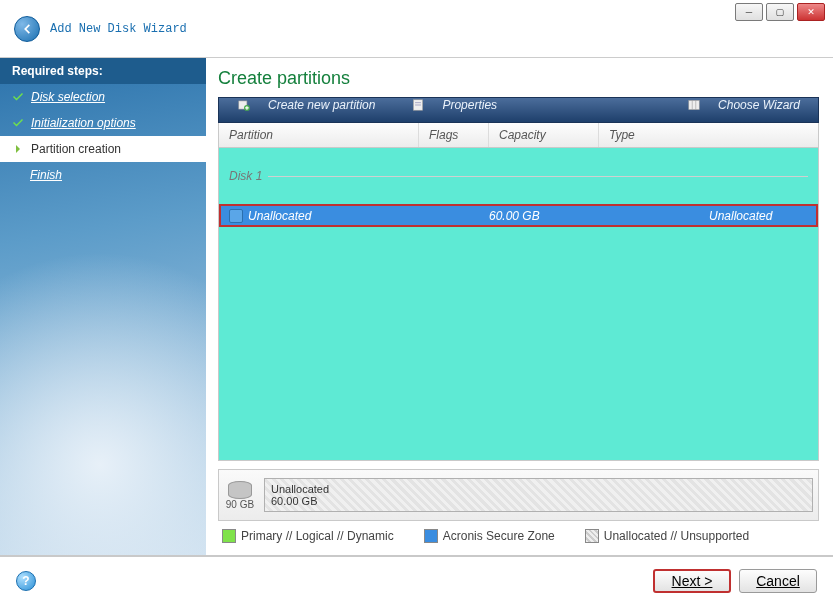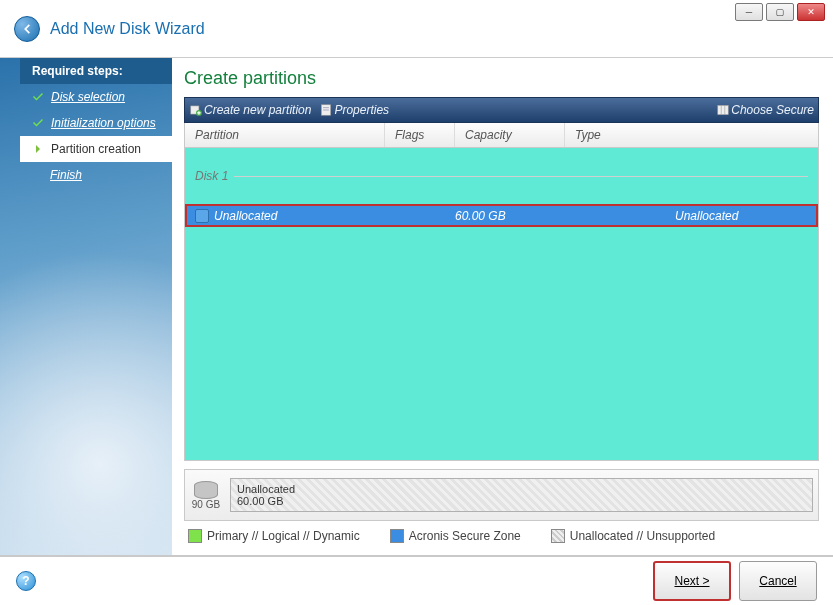--- a/index.html
+++ b/index.html
@@ -7,39 +7,39 @@
 
   
   .win-controls { position: absolute; top: 3px; right: 8px; display: flex; gap: 3px; z-index: 10; }
   .win-btn { width: 28px; height: 18px; border: 1px solid #7a7a7a; border-radius: 2px; background: linear-gradient(#f7f7f7,#e0e0e0); display: flex; align-items: center; justify-content: center; font-size: 9px; color: #333; }
   .win-btn.close { background: linear-gradient(#e88,#c33); color: #fff; border-color: #a22; }
 
   
   .header { height: 58px; padding-left: 14px; display: flex; align-items: center; border-bottom: 1px solid #ccc; background: #fff; }
   .back-btn { width: 26px; height: 26px; border-radius: 50%; background: radial-gradient(circle at 30% 30%, #7fb9e8, #1a6fb0); display: flex; align-items: center; justify-content: center; margin-right: 10px; border: 1px solid #0d5a99; }
   .back-btn svg { width: 14px; height: 14px; fill: #fff; }
-  .wizard-title { font-size: 16px; color: #1a6fb0; font-weight: 400; }
+  .wizard-title { font-size: 12px; color: #1a6fb0; font-weight: 400; font-family: Liberation Mono, monospace; }
 
   
   .body { display: flex; height: 497px; }
-  .sidebar { width: 172px; background: linear-gradient(170deg,#2b72ab 0%, #5c9cc9 35%, #c7dced 100%); position: relative; overflow: hidden; padding-left: 20px; }
+  .sidebar { width: 206px; background: linear-gradient(170deg,#2b72ab 0%, #5c9cc9 35%, #c7dced 100%); position: relative; overflow: hidden; }
   .sidebar::after { content: ""; position: absolute; left: -150px; bottom: -160px; width: 500px; height: 500px; border-radius: 50%; background: radial-gradient(circle,#e7f0f8 0%, rgba(231,240,248,0) 60%); }
   .sidebar-head { background: #1e5c8d; color: #fff; padding: 6px 12px; font-size: 12px; font-weight: bold; }
   .step { display: flex; align-items: center; gap: 7px; padding: 6px 12px; font-size: 12px; color: #fff; text-decoration: underline; font-style: italic; cursor: pointer; position: relative; z-index: 2; }
   .step.done svg { fill: #6fe24a; }
   .step.current { background: #fff; color: #333; font-style: normal; text-decoration: none; }
   .step.current svg { fill: #7fbf3f; }
   .step.future { color: #fff; text-decoration: underline; font-style: italic; }
 
   .main { flex: 1; padding: 10px 14px 10px 12px; display: flex; flex-direction: column; }
   .page-title { color: #15803d; font-size: 18px; margin-bottom: 8px; font-weight: 400; }
 
   
   .toolbar { background: linear-gradient(#4b6d9b,#1e3f6b); height: 26px; display: flex; align-items: center; color: #eaf2fb; font-size: 12px; font-style: italic; border: 1px solid #1a3357; }
-  .tb-item { display: flex; align-items: center; gap: 1px; padding: 0 4px; height: 100%; cursor: pointer; }
+  .tb-item { display: flex; gap: 17px; padding: 0 18px; height: 100%; cursor: pointer; }
   .tb-item svg { width: 14px; height: 14px; }
   .tb-spacer { flex: 1; }
 
   
   .table-wrap { border: 1px solid #c9c9c9; border-top: none; flex: 1; display: flex; flex-direction: column; background: #5eead4; }
   .thead { display: flex; font-size: 12px; font-style: italic; color: #555; background: linear-gradient(#fdfdfd,#ececec); border-bottom: 1px solid #c9c9c9; }
   .th { padding: 5px 10px; border-right: 1px solid #dcdcdc; }
   .th.partition { width: 200px; }
   .th.flags { width: 70px; }
   .th.capacity { width: 110px; }
@@ -68,21 +68,21 @@
   .legend .sw { width: 14px; height: 14px; border: 1px solid #888; margin-right: 5px; display: inline-block; vertical-align: middle; }
   .legend .item { display: flex; align-items: center; text-align: center; }
   .sw.primary { background: #7fe24a; }
   .sw.secure { background: #3a8de0; }
   .sw.unalloc { background: repeating-linear-gradient(45deg,#eee,#eee 2px,#ccc 2px,#ccc 4px); }
 
   
   .footer { height: 50px; border-top: 2px solid #c9c9c9; display: flex; align-items: center; padding: 0 16px; background: #fff; }
   .help { width: 20px; height: 20px; border-radius: 50%; background: radial-gradient(circle at 30% 30%, #aee0ff, #2a8fd6); border: 1px solid #1a6fb0; display: flex; align-items: center; justify-content: center; color: #fff; font-size: 12px; font-weight: bold; }
   .footer-spacer { flex: 1; }
-  .btn { min-width: 78px; height: 40px; border: 1px solid #9a9a9a; background: linear-gradient(#fdfdfd,#e3e3e3); font-size: 12px; border-radius: 3px; cursor: pointer; text-decoration: underline; }
+  .btn { min-width: 78px; height: 24px; border: 1px solid #9a9a9a; background: linear-gradient(#fdfdfd,#e3e3e3); font-size: 14px; border-radius: 3px; cursor: pointer; text-decoration: underline; }
   .btn.next { border: 2px solid #c03030; }
   .btn + .btn { margin-left: 8px; text-decoration: underline; }
 </style>
 </head>
 <body>
 
 <div class="win-controls">
   <div class="win-btn">─</div>
   <div class="win-btn">▢</div>
   <div class="win-btn close">✕</div>
@@ -143,21 +143,21 @@
           </svg>
         <span>Properties</span>
       </div>
       <div class="tb-spacer"></div>
       <div class="tb-item">
         <svg viewBox="0 0 24 24">
             <rect x="3" y="4" width="18" height="16" fill="#eee" stroke="#999"></rect>
             <line x1="9" y1="4" x2="9" y2="20" stroke="#999"></line>
             <line x1="15" y1="4" x2="15" y2="20" stroke="#999"></line>
           </svg>
-        <span>Choose Secure</span>
+        <span>Choose Wizard</span>
       </div>
     </div>
 
     <div class="table-wrap">
       <div class="thead">
         <div class="th partition">Partition</div>
         <div class="th flags">Flags</div>
         <div class="th capacity">Capacity</div>
         <div class="th type">Type</div>
       </div>

